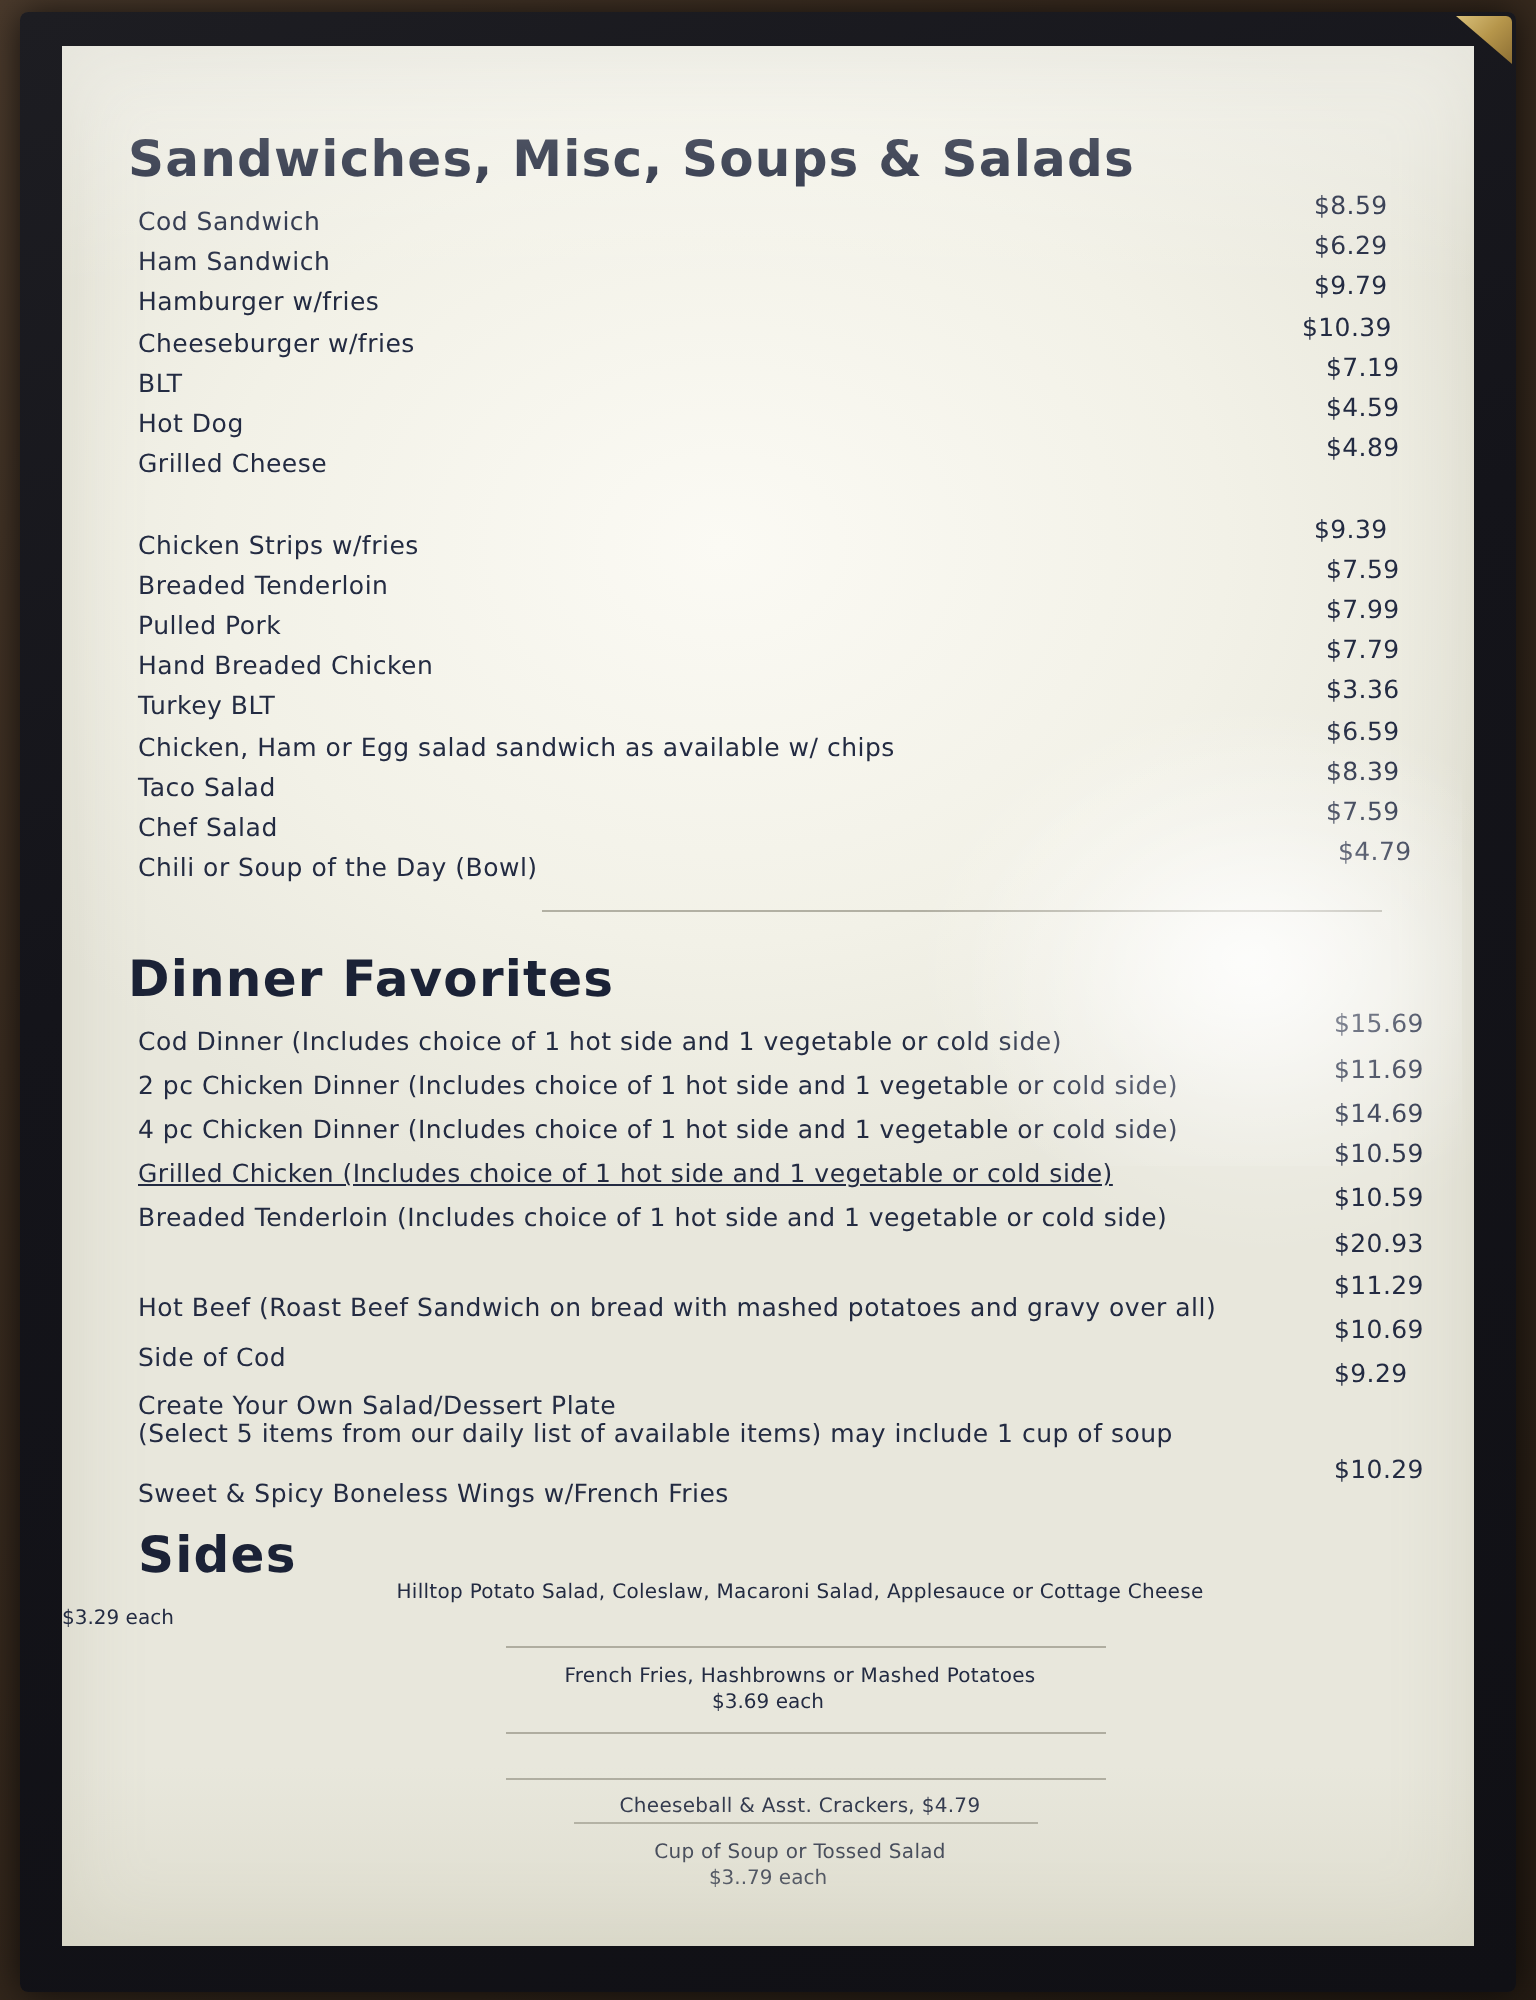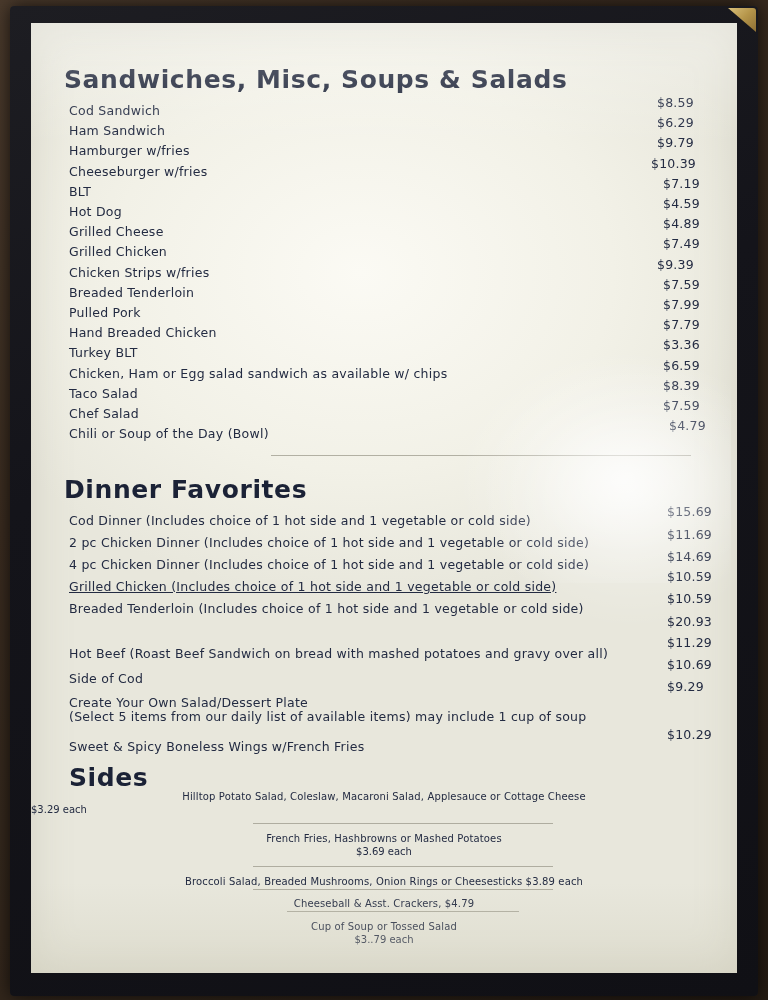--- a/index.html
+++ b/index.html
@@ -122,20 +122,21 @@
   }
 
   
   .side-line {
     position: absolute;
     text-align: center;
     font-size: 10px;
     letter-spacing: 0.15px;
     color: #232b42;
     white-space: nowrap;
+    padding-left: 16px;
   }
   .side-price {
     position: absolute;
     text-align: center;
     font-size: 10px;
     color: #232b42;
     white-space: nowrap;
   }
 </style>
 </head>
@@ -169,24 +170,20 @@
           <div class="item-name" style="left: 38px;">BLT</div>
           <div class="item-price" style="left: 632px; top: -8px;">$7.19</div>
         </div>
         <div class="menu-row" style="position: absolute; left: 0px; top: 181px; width: 706px;">
           <div class="item-name" style="left: 38px;">Hot Dog</div>
           <div class="item-price" style="left: 632px; top: -8px;">$4.59</div>
         </div>
         <div class="menu-row" style="position: absolute; left: 0px; top: 201.2px; width: 706px;">
           <div class="item-name" style="left: 38px;">Grilled Cheese</div>
           <div class="item-price" style="left: 632px; top: -8px;">$4.89</div>
-        </div>
-        <div class="menu-row" style="position: absolute; left: 0px; top: 221.4px; width: 706px;">
-          <div class="item-name" style="left: 38px;">Grilled Chicken</div>
-          <div class="item-price" style="left: 632px; top: -8px;">$7.49</div>
         </div>
         <div class="menu-row" style="position: absolute; left: 0px; top: 241.6px; width: 706px;">
           <div class="item-name" style="left: 38px;">Chicken Strips w/fries</div>
           <div class="item-price" style="left: 626px; top: -8px;">$9.39</div>
         </div>
         <div class="menu-row" style="position: absolute; left: 0px; top: 261.8px; width: 706px;">
           <div class="item-name" style="left: 38px;">Breaded Tenderloin</div>
           <div class="item-price" style="left: 632px; top: -8px;">$7.59</div>
         </div>
         <div class="menu-row" style="position: absolute; left: 0px; top: 282px; width: 742px;">
@@ -237,21 +234,20 @@
         <div class="item-name" style="position: absolute; left: 38px; top: 672px;">Create Your Own Salad/Dessert Plate</div>
         <div class="item-price" style="position: absolute; left: 636px; top: 656px;">$9.29</div>
         <div class="item-name" style="position: absolute; left: 38px; top: 686px;">(Select 5 items from our daily list of available items) may include 1 cup of soup</div>
         <div class="item-name" style="position: absolute; left: 38px; top: 716px;">Sweet &amp; Spicy Boneless Wings w/French Fries</div>
         <div class="item-price" style="position: absolute; left: 636px; top: 704px;">$10.29</div>
         <div class="section-title" style="position: absolute; left: 38px; top: 740px;">Sides</div>
         <div class="side-line" style="left: 0px; top: 768px; width: 706px;">Hilltop Potato Salad, Coleslaw, Macaroni Salad, Applesauce or Cottage Cheese</div>
         <div class="side-price" style="left: 0px; top: 781px; width: 718px; text-align: left;">$3.29 each</div>
         <div class="side-line" style="left: 0px; top: 810px; width: 706px;">French Fries, Hashbrowns  or Mashed Potatoes</div>
         <div class="side-price" style="left: 0px; top: 823px; width: 706px; text-align: center;">$3.69 each</div>
-        <div class="side-line" style="left: 0px; top: 853px; width: 706px;">Broccoli Salad, Breaded Mushrooms, Onion Rings  or Cheesesticks   $3.89 each</div>
         <div class="side-line" style="left: 0px; top: 875px; width: 706px;">Cheeseball &amp; Asst. Crackers,  $4.79</div>
         <div class="side-line" style="left: 0px; top: 898px; width: 706px;">Cup of Soup or Tossed Salad</div>
         <div class="side-price" style="left: 0px; top: 911px; width: 706px; text-align: center;">$3..79 each</div>
         <div class="divider" style="left: 222px; top: 800px; width: 300px;"></div>
         <div class="divider" style="left: 222px; top: 843px; width: 300px;"></div>
         <div class="divider" style="left: 222px; top: 866px; width: 300px;"></div>
         <div class="divider" style="left: 256px; top: 888px; width: 232px;"></div>
       </div>
     <div class="sheen" id="sheen-2"></div>
     <div class="sheen" id="sheen-1"></div>

